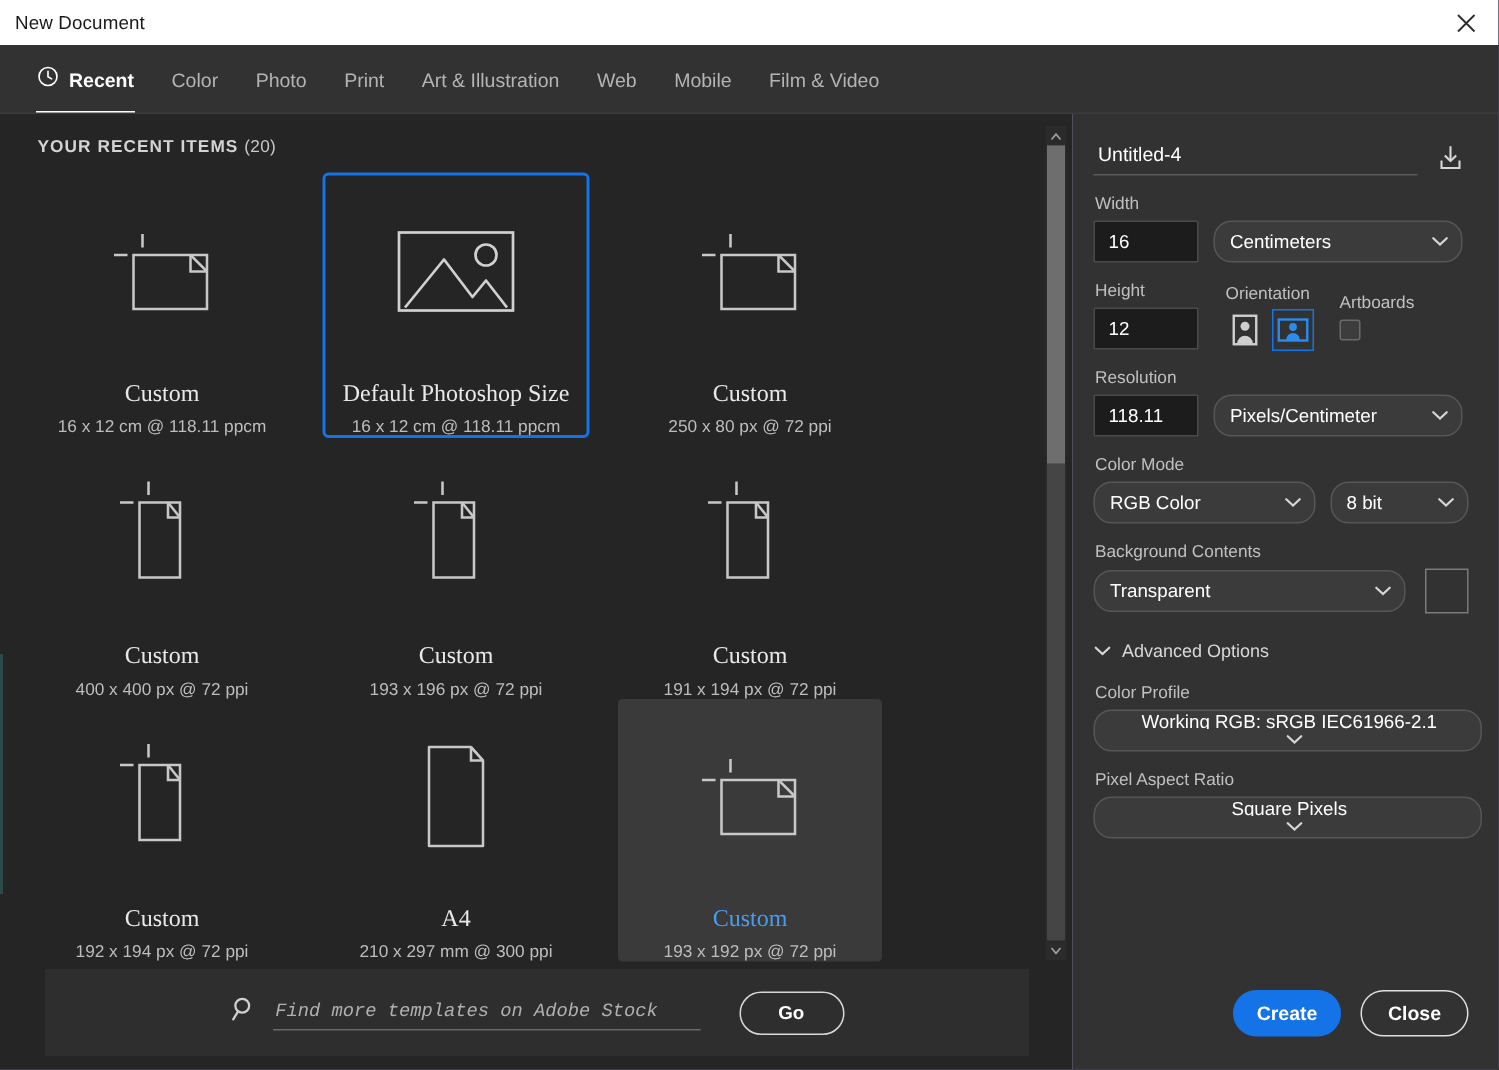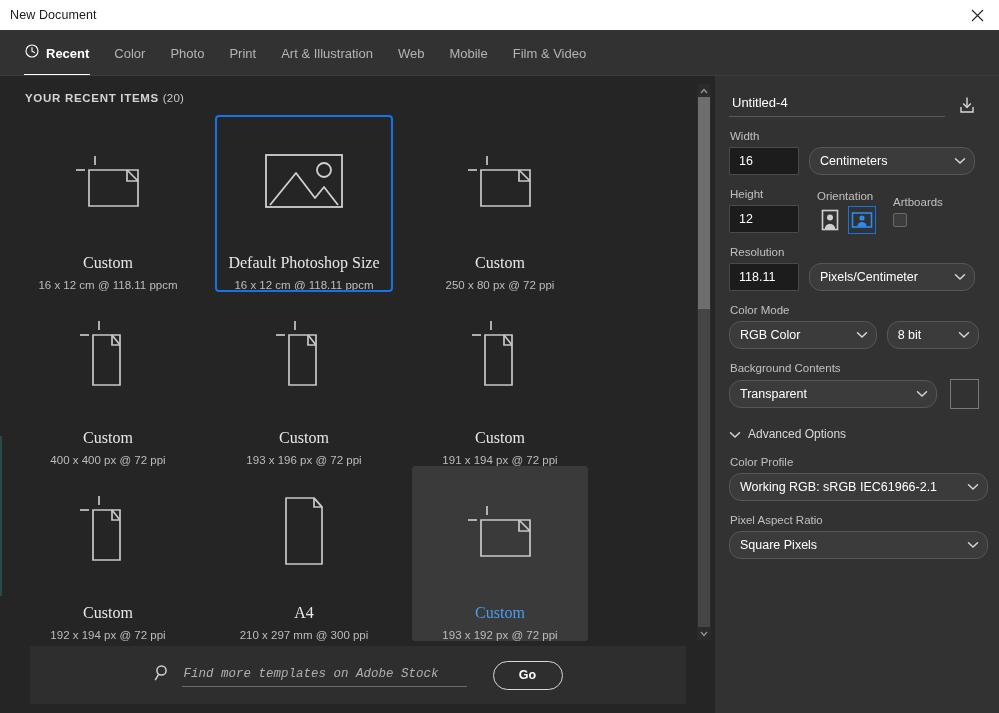--- a/index.html
+++ b/index.html
@@ -145,21 +145,21 @@
     display: flex; align-items: center; padding: 0 8px 0 10px; cursor: pointer;
     color: #ffffff; font-size: 12.5px; position: relative;
   }
   .select .sel-text { flex: 1; white-space: nowrap; overflow: hidden; }
   .select .chev { margin-left: 6px; flex: 0 0 auto; }
   .unit-select { width: 166px; margin-left: 10px; }
   .res-select  { width: 166px; margin-left: 10px; }
   .mode-select { width: 163px; }
   .depth-select{ width: 101px; margin-left: 10px; }
   .bg-select   { width: 216px; }
-  .profile-select, .par-select { width: 259px; }
+  .profile-select, .par-select { width: 259px; flex-direction: column; }
   .swatch {
     width: 30px; height: 30px; margin-left: 13px; background: #323232;
     border: 1px solid #7a7a7a; cursor: pointer;
   }
   .inline-group { display: flex; align-items: flex-end; }
   .orient-block { margin-left: 18px; }
   .orient-label { font-size: 11.5px; color: #c0c0c0; margin-bottom: 5px; }
   .orient-btns { display: flex; align-items: center; }
   .orient-btn {
     width: 26px; height: 26px; margin-right: 6px; display: flex;
@@ -539,14 +539,18 @@
     <div class="field-label">Pixel Aspect Ratio</div>
     <div class="select par-select">
       <span class="sel-text">Square Pixels</span>
       <span class="chev">
         <svg width="12" height="8" viewBox="0 0 12 8">
             <path d="M1.5 1.8 L6 6 L10.5 1.8" stroke="#d6d6d6" stroke-width="1.5" fill="none" stroke-linecap="round"></path>
           </svg>
       </span>
     </div>
 
+    <div class="panel-actions">
+      <button class="btn-create">Create</button>
+      <button class="btn-close">Close</button>
+    </div>
   </div>
 </div>
 
 </body></html>

